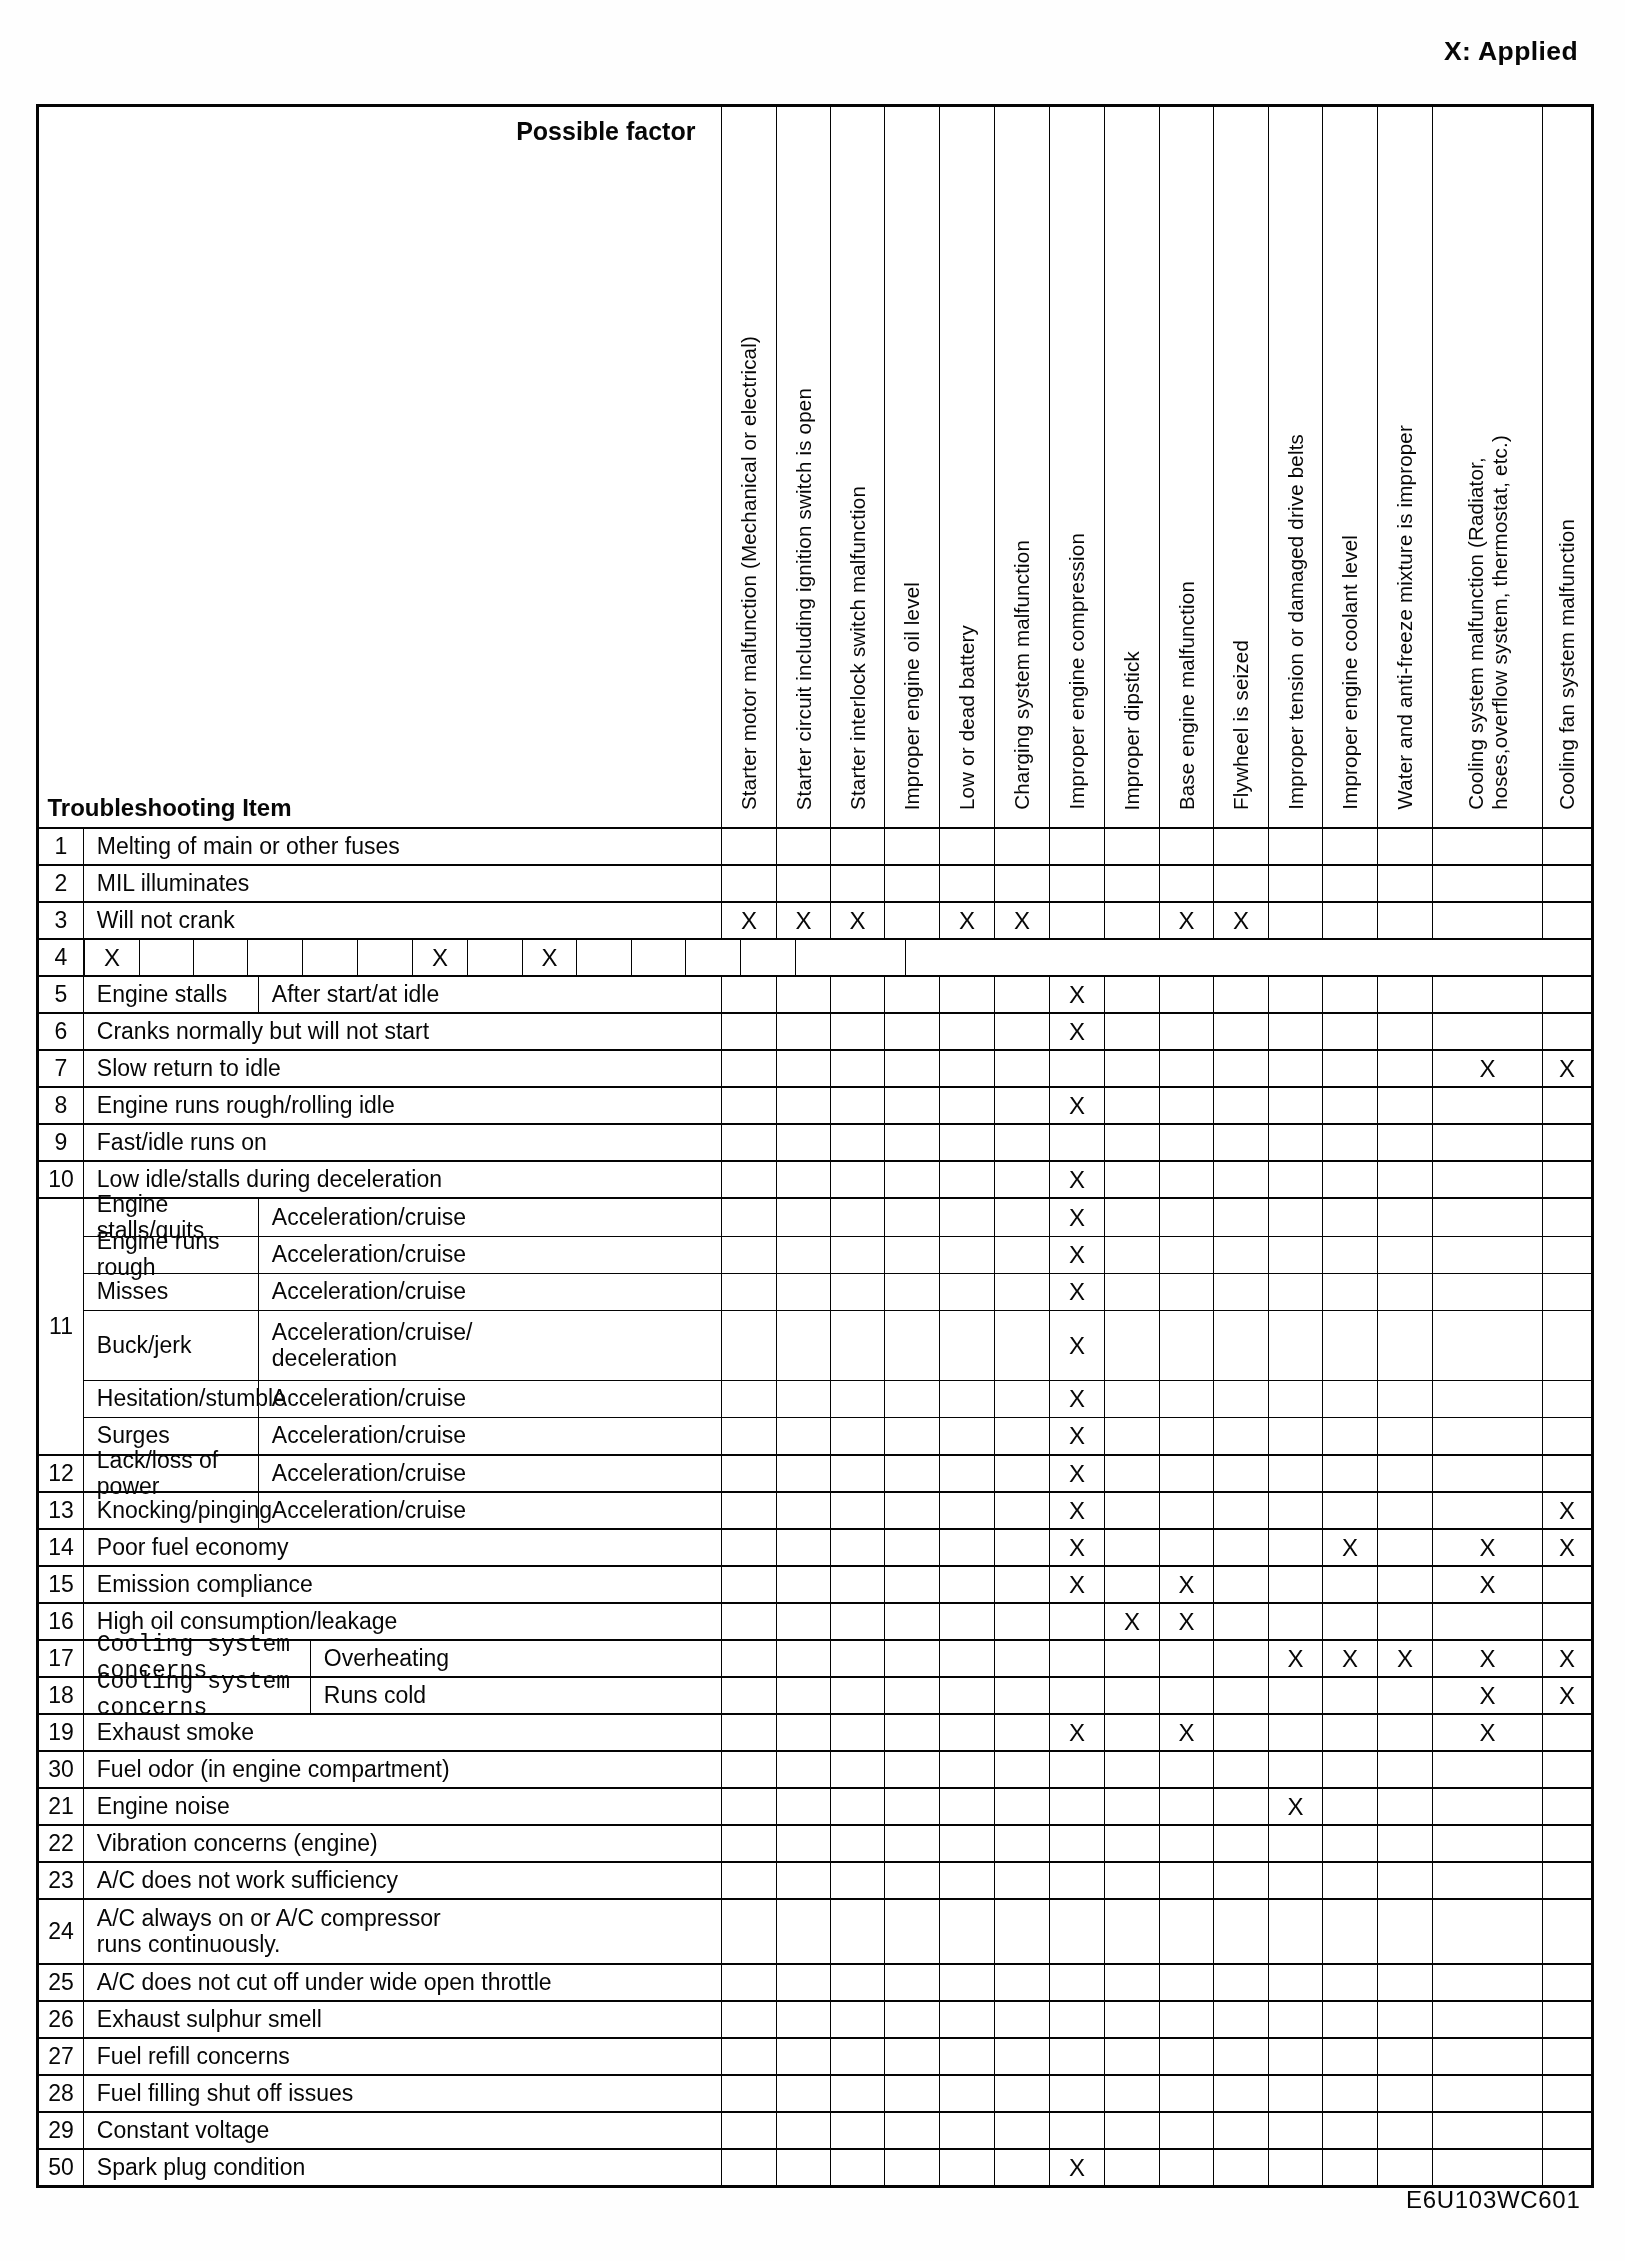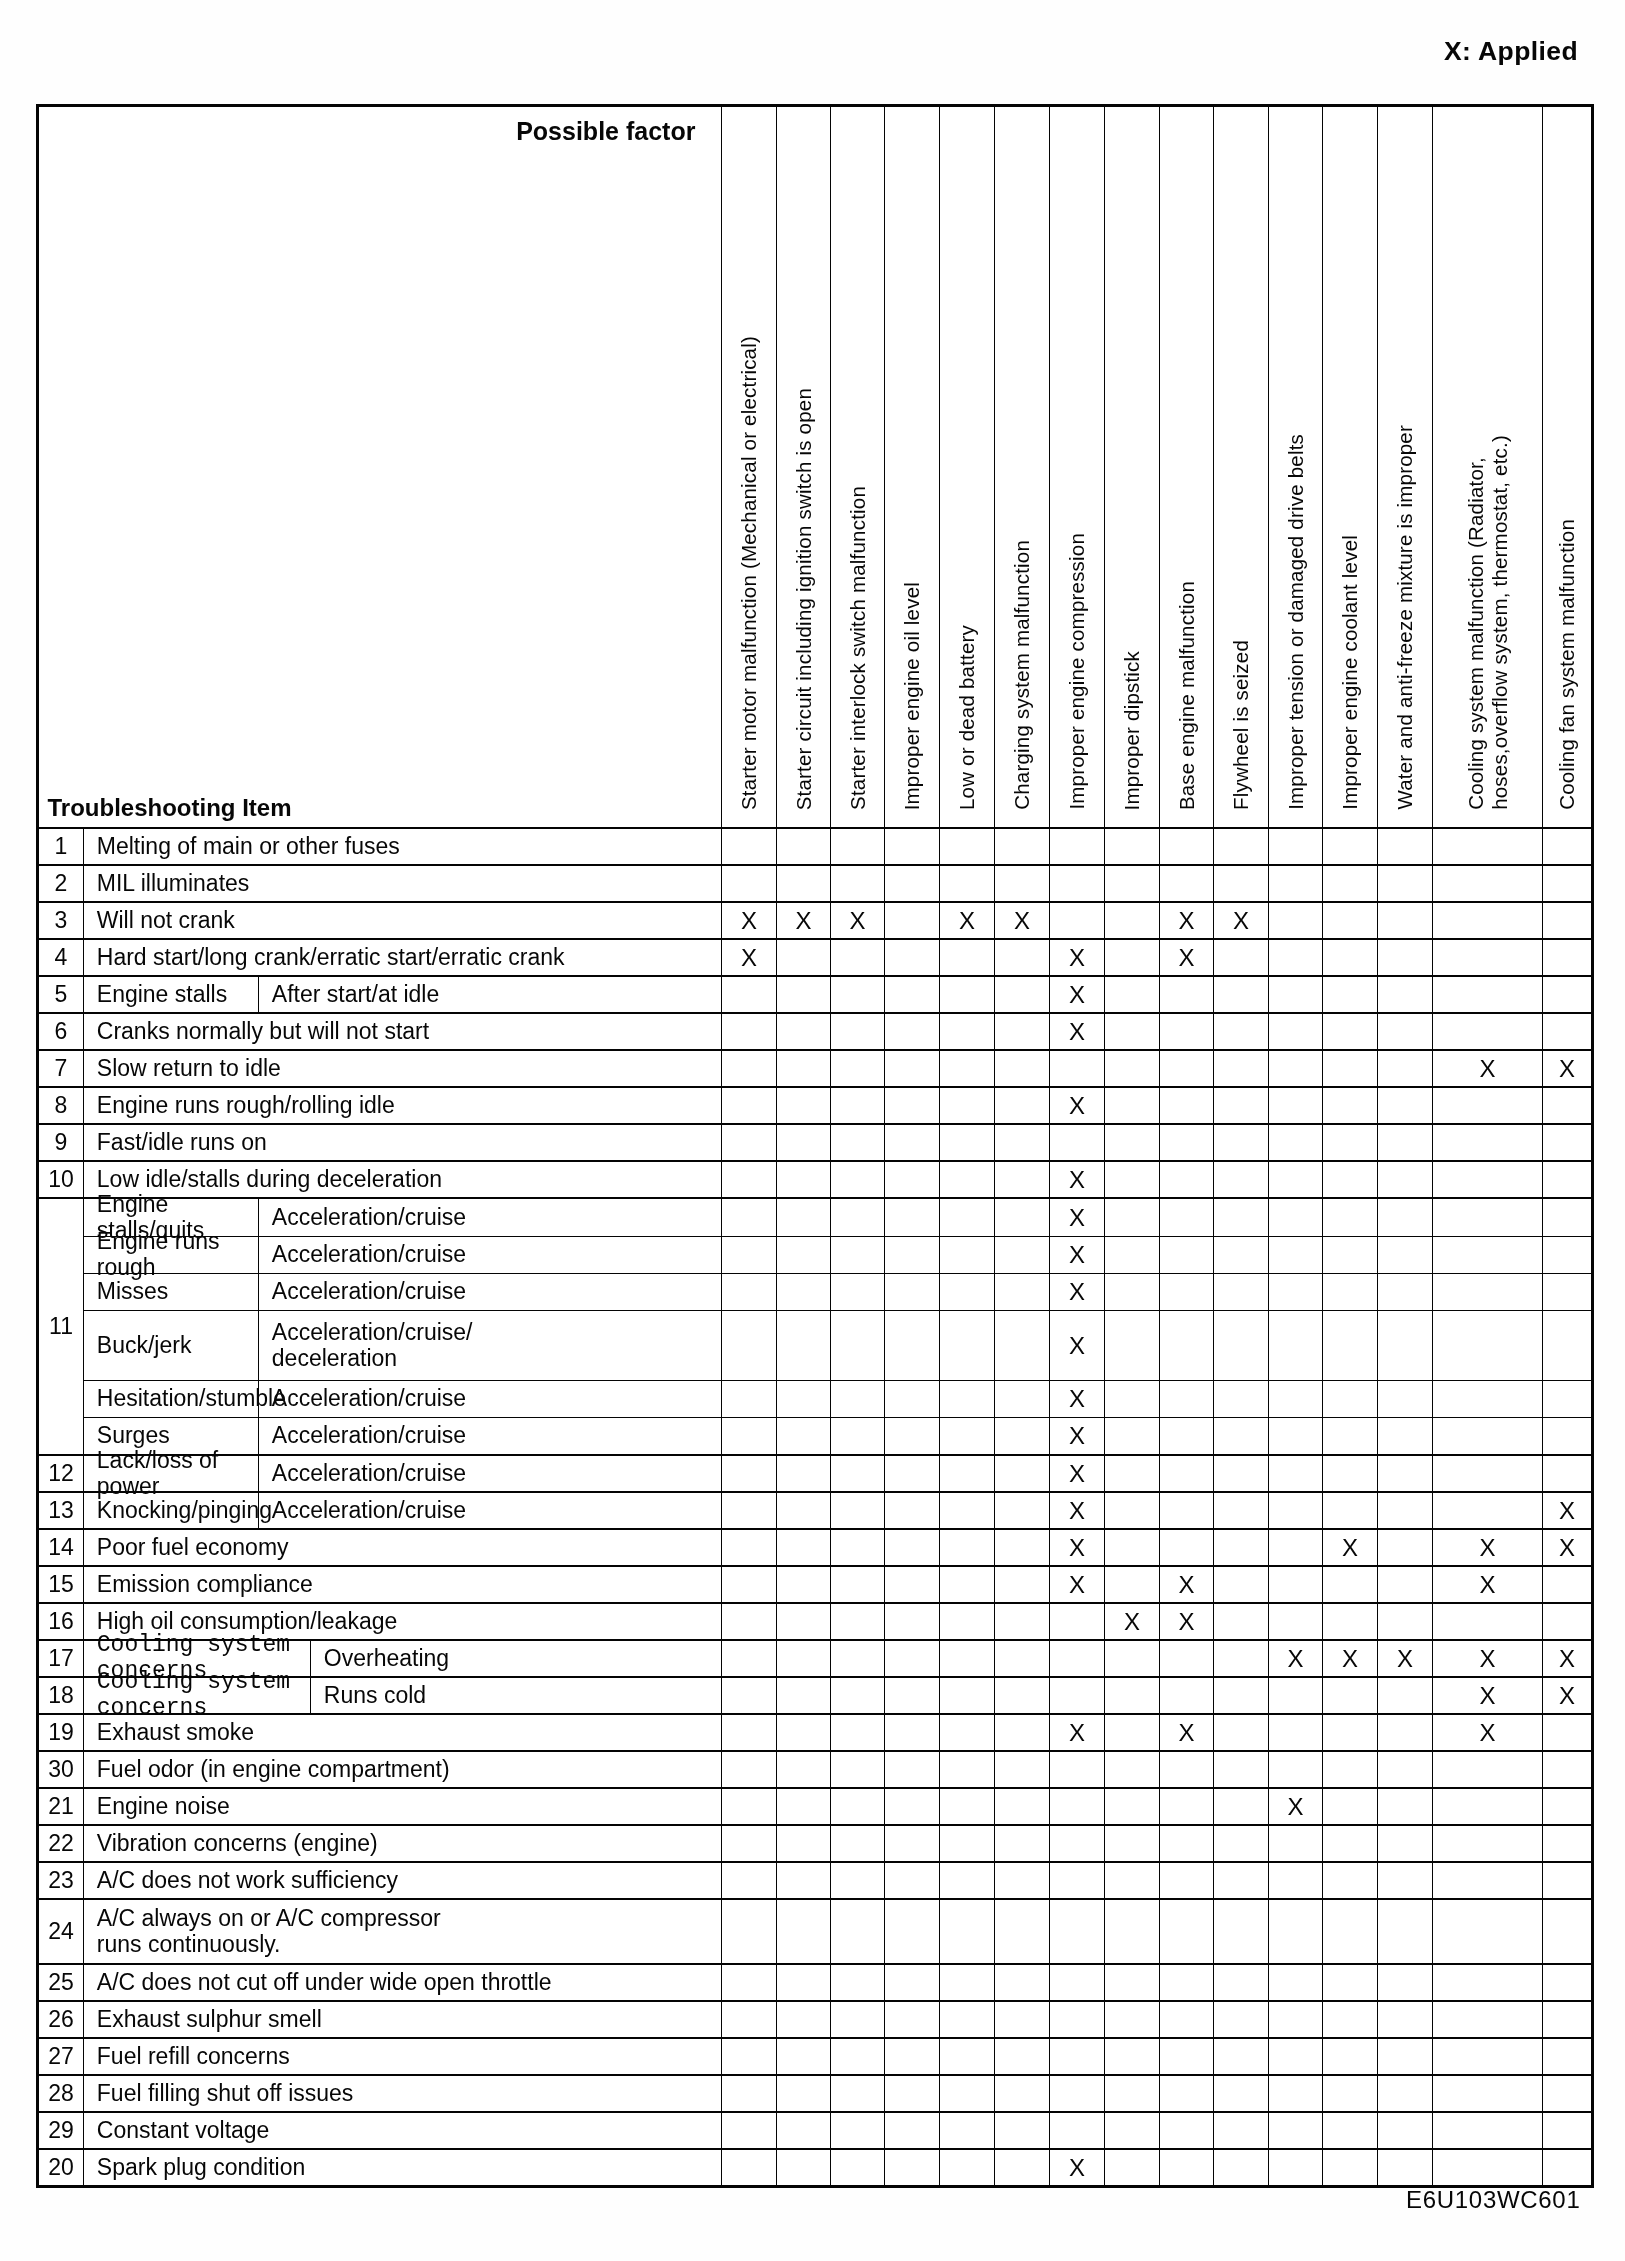--- a/index.html
+++ b/index.html
@@ -173,21 +173,20 @@
         <div class="mcell" style="width: 54px;">X</div>
         <div class="mcell" style="width: 55px;">X</div>
         <div class="mcell" style="width: 54px;"></div>
         <div class="mcell" style="width: 55px;"></div>
         <div class="mcell" style="width: 55px;"></div>
         <div class="mcell" style="width: 110px;"></div>
         <div class="mcell" style="width: 49px;"></div>
       </div>
       <div class="trow" style="height: 37px;">
         <div class="num">4</div>
-        <div class="lab grow">Hard  start/long crank/erratic start/erratic crank</div>
         <div class="mcell" style="width: 55px;">X</div>
         <div class="mcell" style="width: 54px;"></div>
         <div class="mcell" style="width: 54px;"></div>
         <div class="mcell" style="width: 55px;"></div>
         <div class="mcell" style="width: 55px;"></div>
         <div class="mcell" style="width: 55px;"></div>
         <div class="mcell" style="width: 55px;">X</div>
         <div class="mcell" style="width: 55px;"></div>
         <div class="mcell" style="width: 54px;">X</div>
         <div class="mcell" style="width: 55px;"></div>
@@ -773,21 +772,21 @@
         <div class="mcell" style="width: 55px;"></div>
         <div class="mcell" style="width: 54px;"></div>
         <div class="mcell" style="width: 55px;"></div>
         <div class="mcell" style="width: 54px;"></div>
         <div class="mcell" style="width: 55px;"></div>
         <div class="mcell" style="width: 55px;"></div>
         <div class="mcell" style="width: 110px;"></div>
         <div class="mcell" style="width: 49px;"></div>
       </div>
       <div class="trow" style="height: 37px;">
-        <div class="num">20</div>
+        <div class="num">50</div>
         <div class="lab grow">Spark plug condition</div>
         <div class="mcell" style="width: 55px;"></div>
         <div class="mcell" style="width: 54px;"></div>
         <div class="mcell" style="width: 54px;"></div>
         <div class="mcell" style="width: 55px;"></div>
         <div class="mcell" style="width: 55px;"></div>
         <div class="mcell" style="width: 55px;"></div>
         <div class="mcell" style="width: 55px;">X</div>
         <div class="mcell" style="width: 55px;"></div>
         <div class="mcell" style="width: 54px;"></div>

